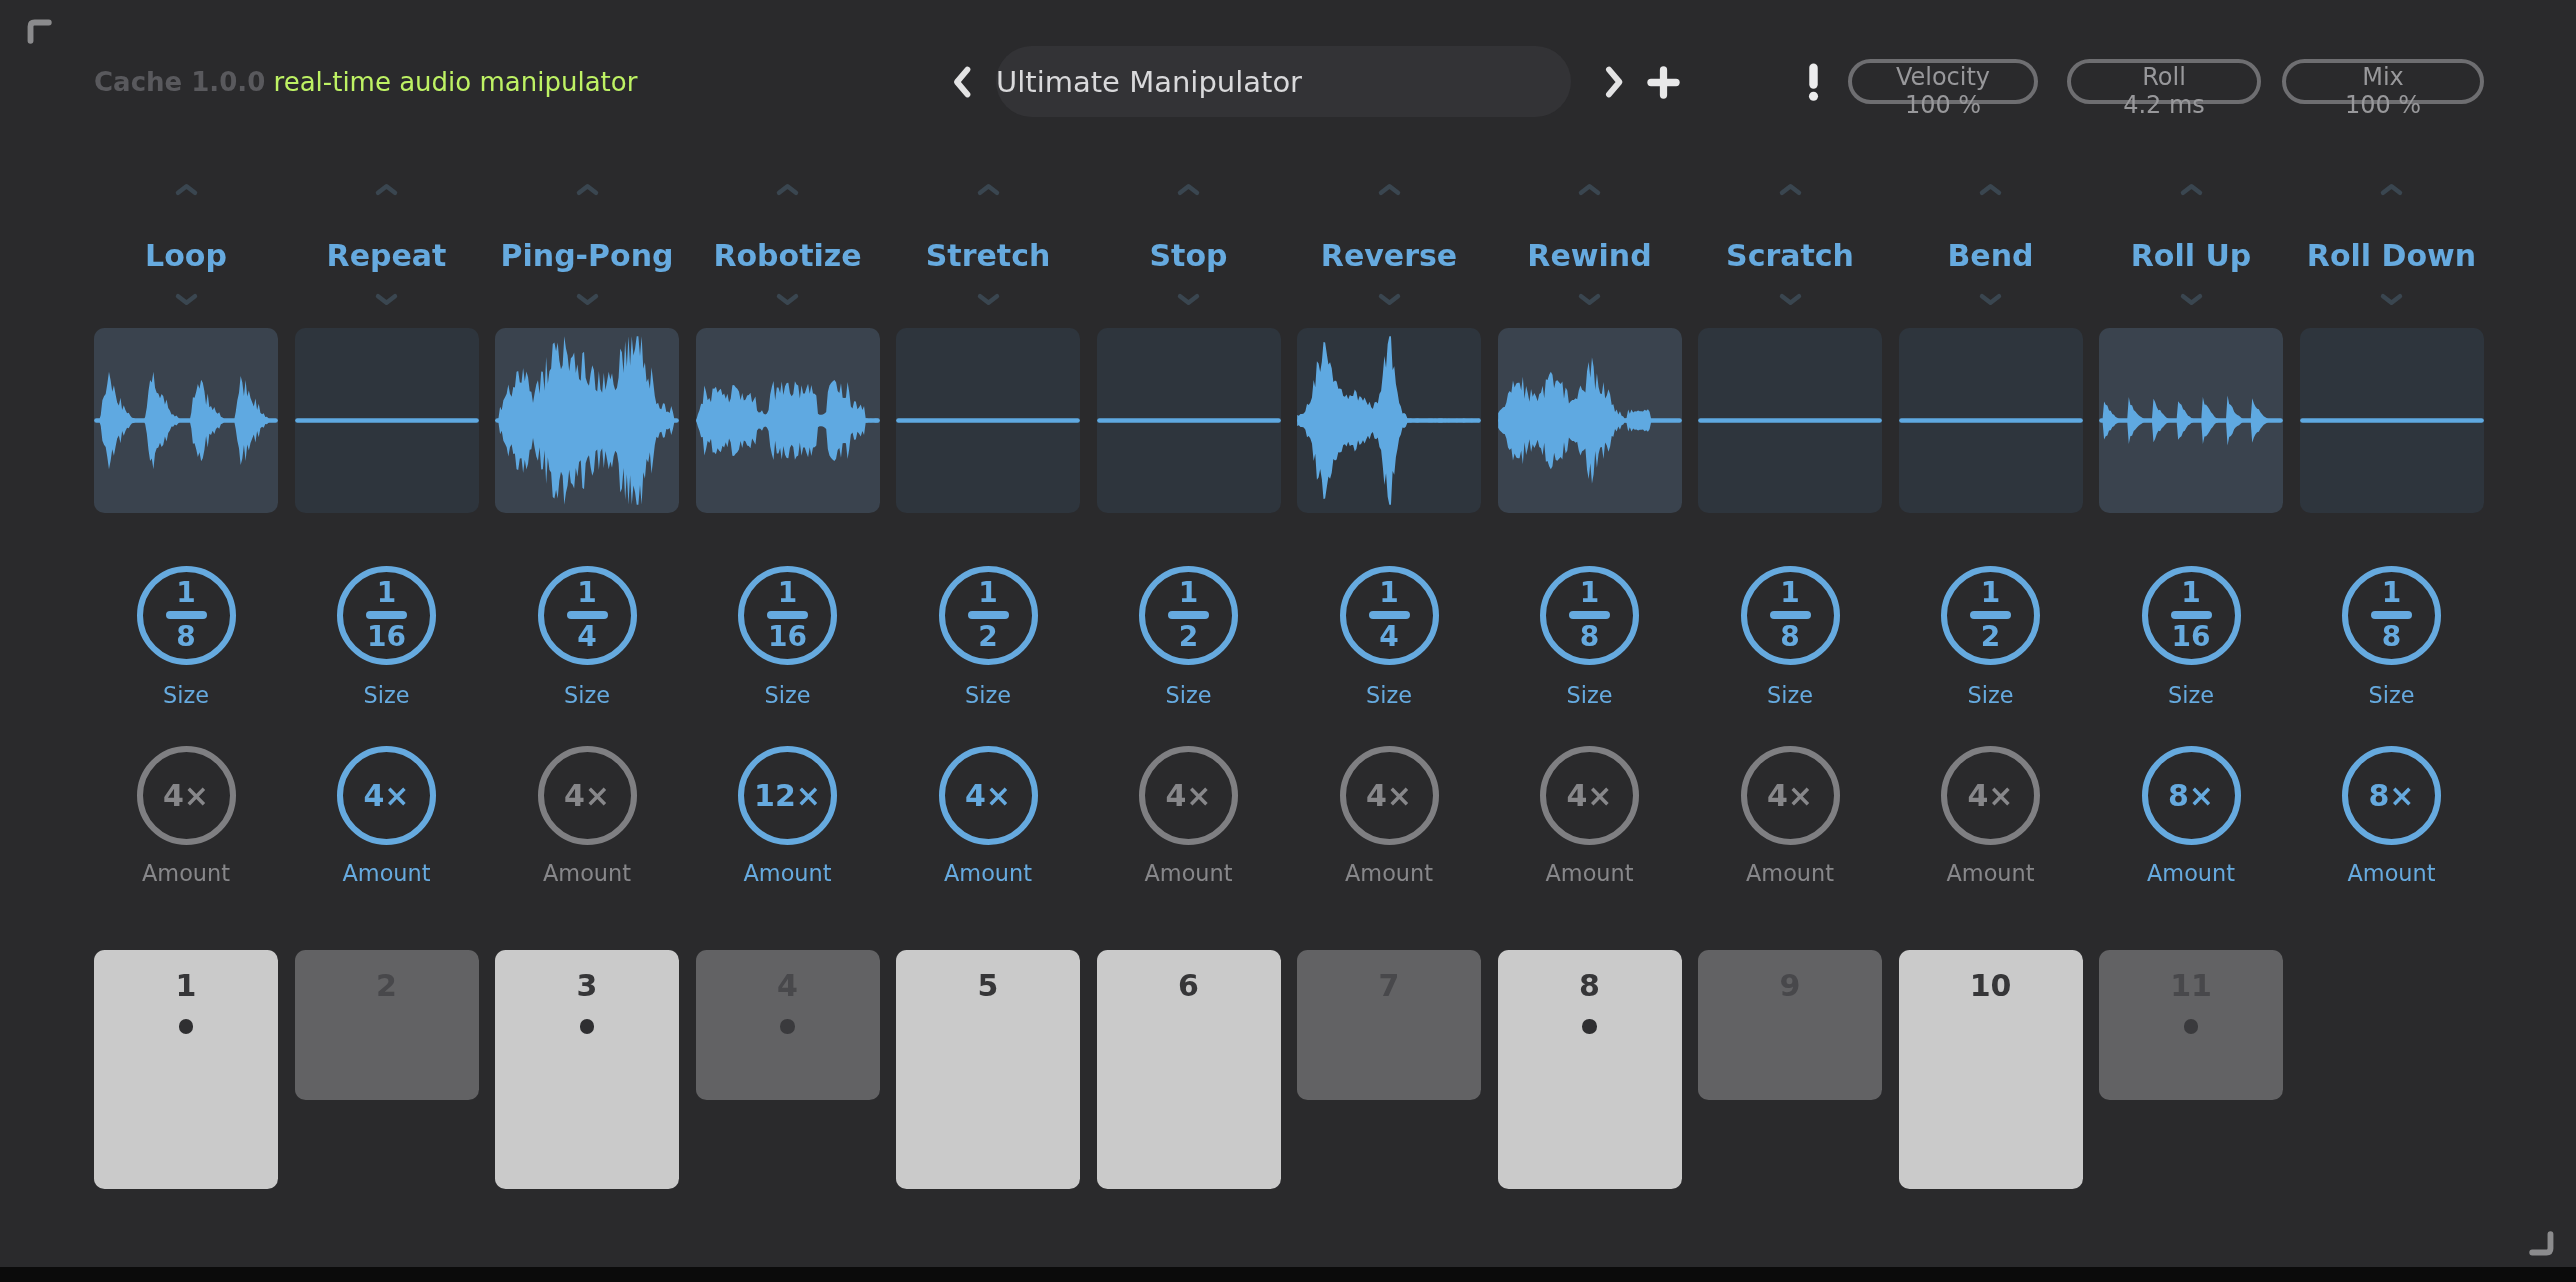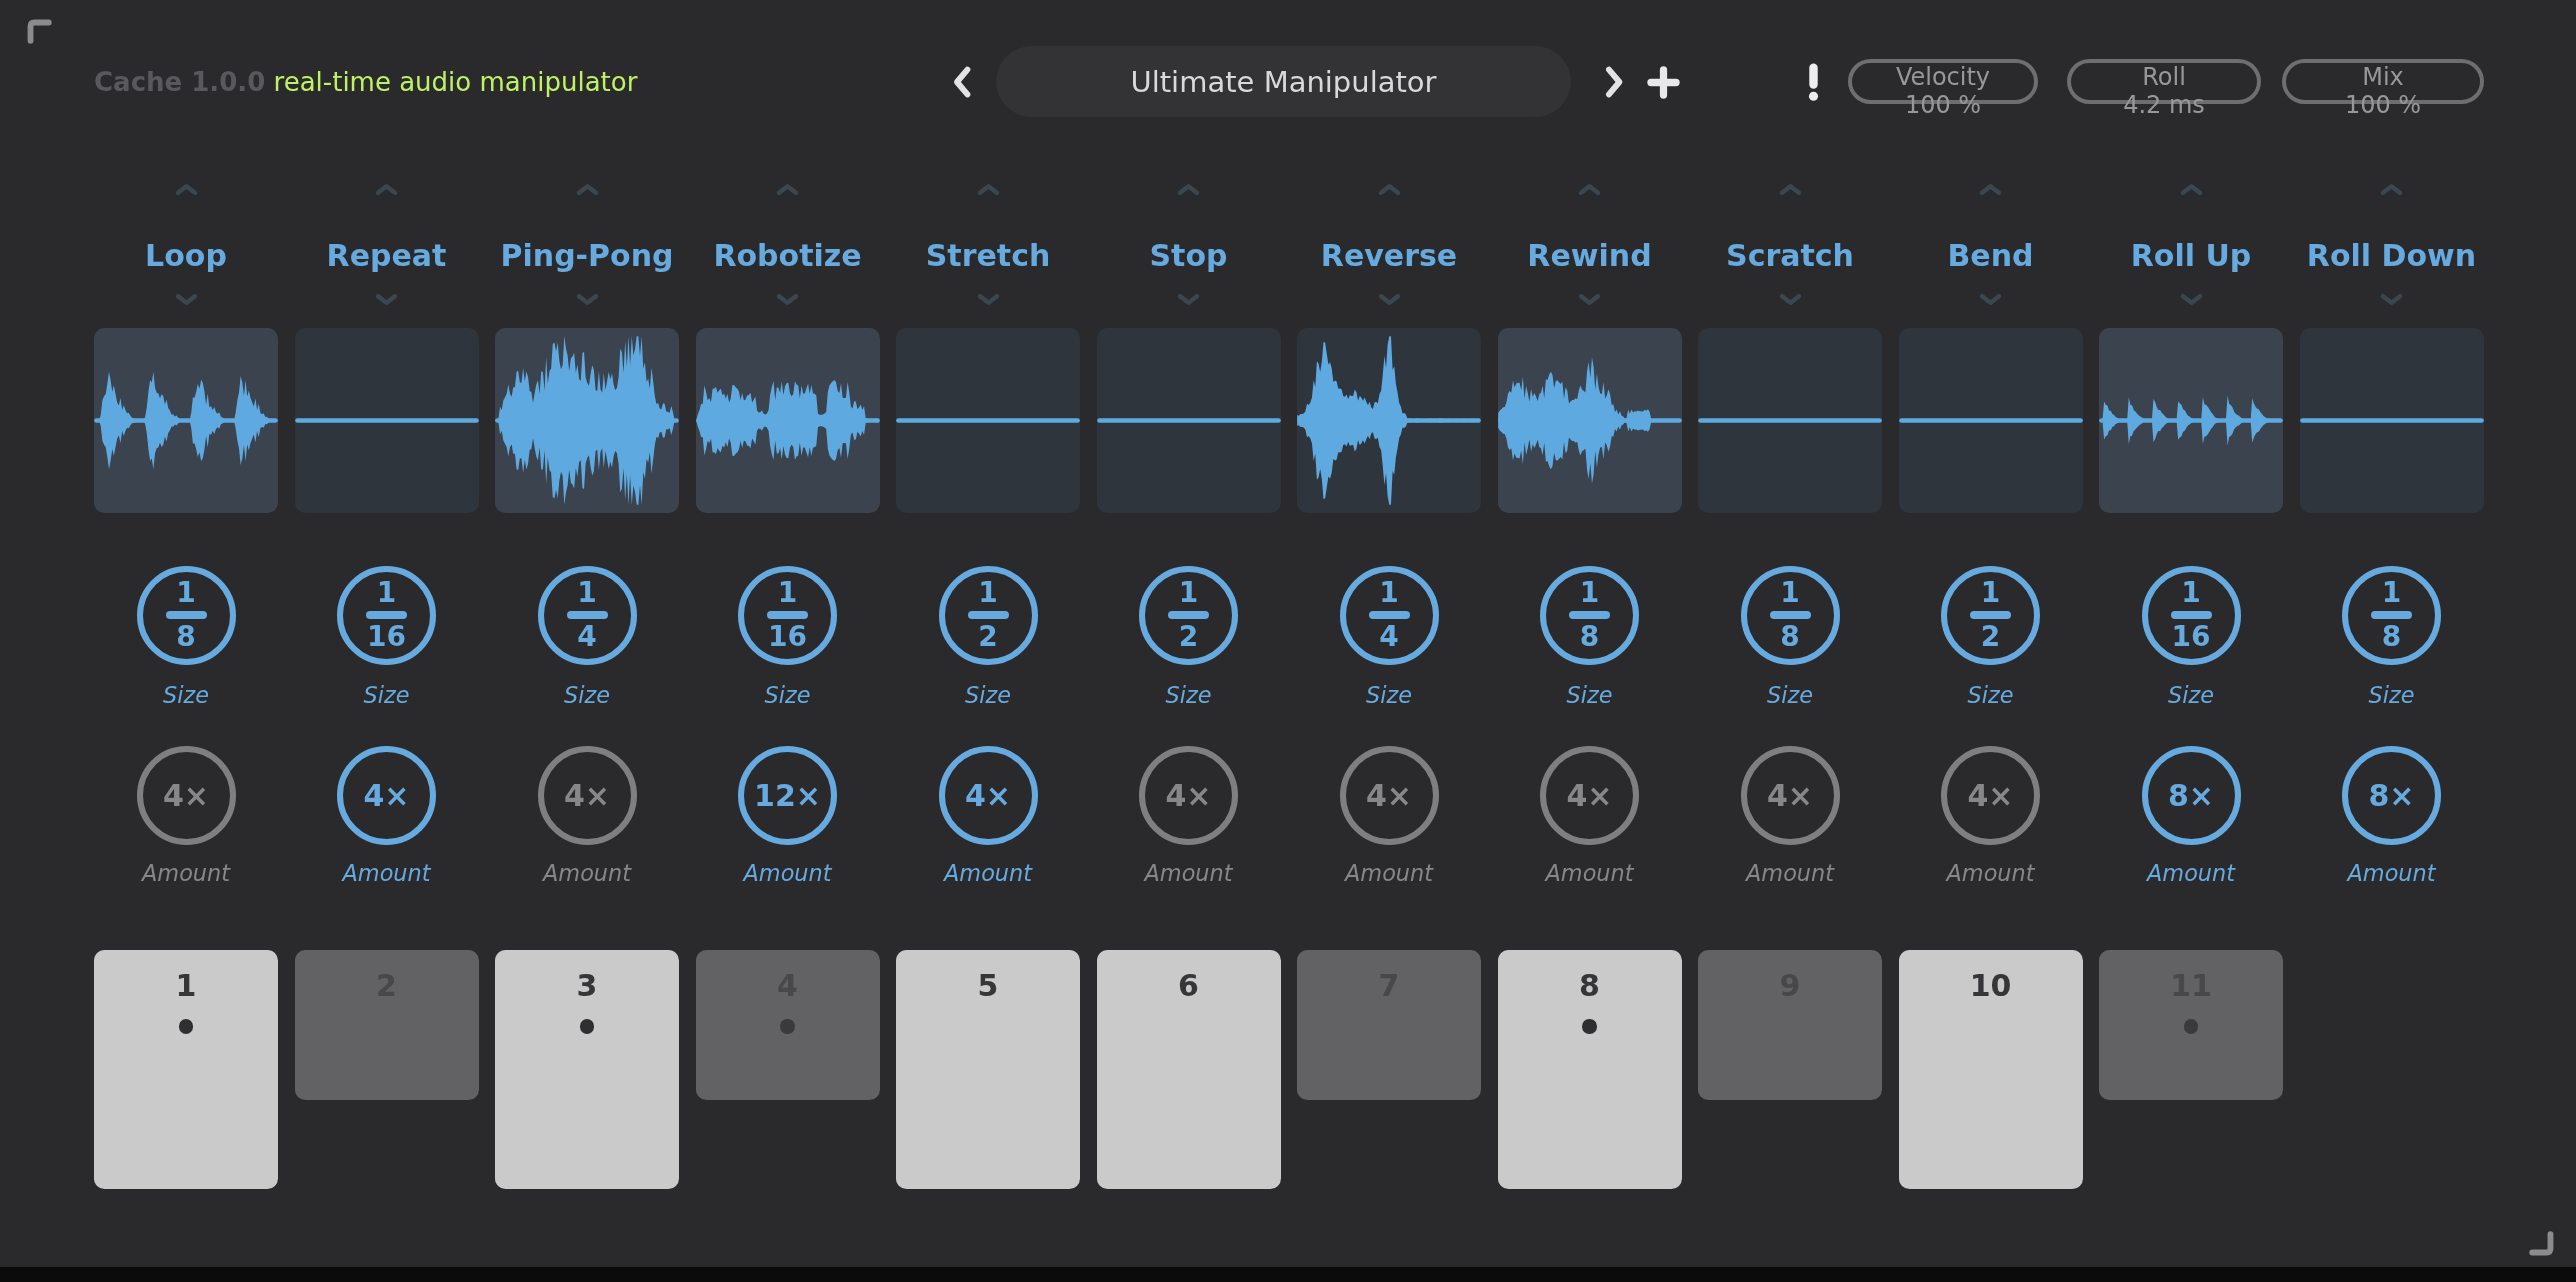--- a/index.html
+++ b/index.html
@@ -12,21 +12,21 @@
   }
   
   .title { position:absolute; left:94px; top:66px; font-size:26px; line-height:32px; white-space:nowrap; }
   .title .t-bold { color:#59595d; font-weight:bold;text-align:right; }
   .title .t-rest { color:#bef264; }
 
   .nav-chev { position:absolute; top:65px; }
   .preset-pill {
     position:absolute; left:996px; top:46px; width:575px; height:71px;
     background:#333336; border-radius:36px;
-    display:flex; align-items:center; justify-content:center;
+    display:flex; align-items:center; justify-content:flex-start;
     font-size:29px; color:#d9d9db;
   }
   .icon-btn { position:absolute; }
 
   .alert { position:absolute; left:1807px; top:62px; }
 
   .param-pill {
     position:absolute; top:59px; height:45px; box-sizing:border-box;
     border:4px solid #6e6e71; border-radius:26px;
     display:flex; align-items:center; justify-content:space-between;
@@ -55,21 +55,21 @@
   .cell svg { display:block; }
 
   .knob {
     box-sizing:border-box; width:99px; height:99px; border-radius:50%;
     border:6px solid #66aadf; color:#66aadf;
     display:flex; flex-direction:column; align-items:center; justify-content:center;
   }
   .size-knob { margin-top:53px; }
   .size-num,.size-den { font-size:28px; font-weight:bold; line-height:28px; }
   .frac-bar { width:41px; height:8.6px; border-radius:4.6px; background:#66aadf; margin:4px 0; }
-  .knob-label { margin-top:17px; height:26px; line-height:26px; font-size:22.4px; color:#66aadf;font-style:italic; }
+  .knob-label { margin-top:17px; height:26px; line-height:26px; font-size:22.4px; color:#66aadf; }
   .amount-knob { margin-top:38px; font-size:30px; font-weight:bold; }
   .amount-label { margin-top:15px; }
   .knob.off { border-color:#7f7f82; color:#87878a; }
   .knob-label.off { color:#87878a; }
 
   .pad {
     margin-top:64px; width:184px; border-radius:10.6px;
     display:flex; flex-direction:column; align-items:center;
   }
   .pad.light { height:239px; background:#cacaca; }

